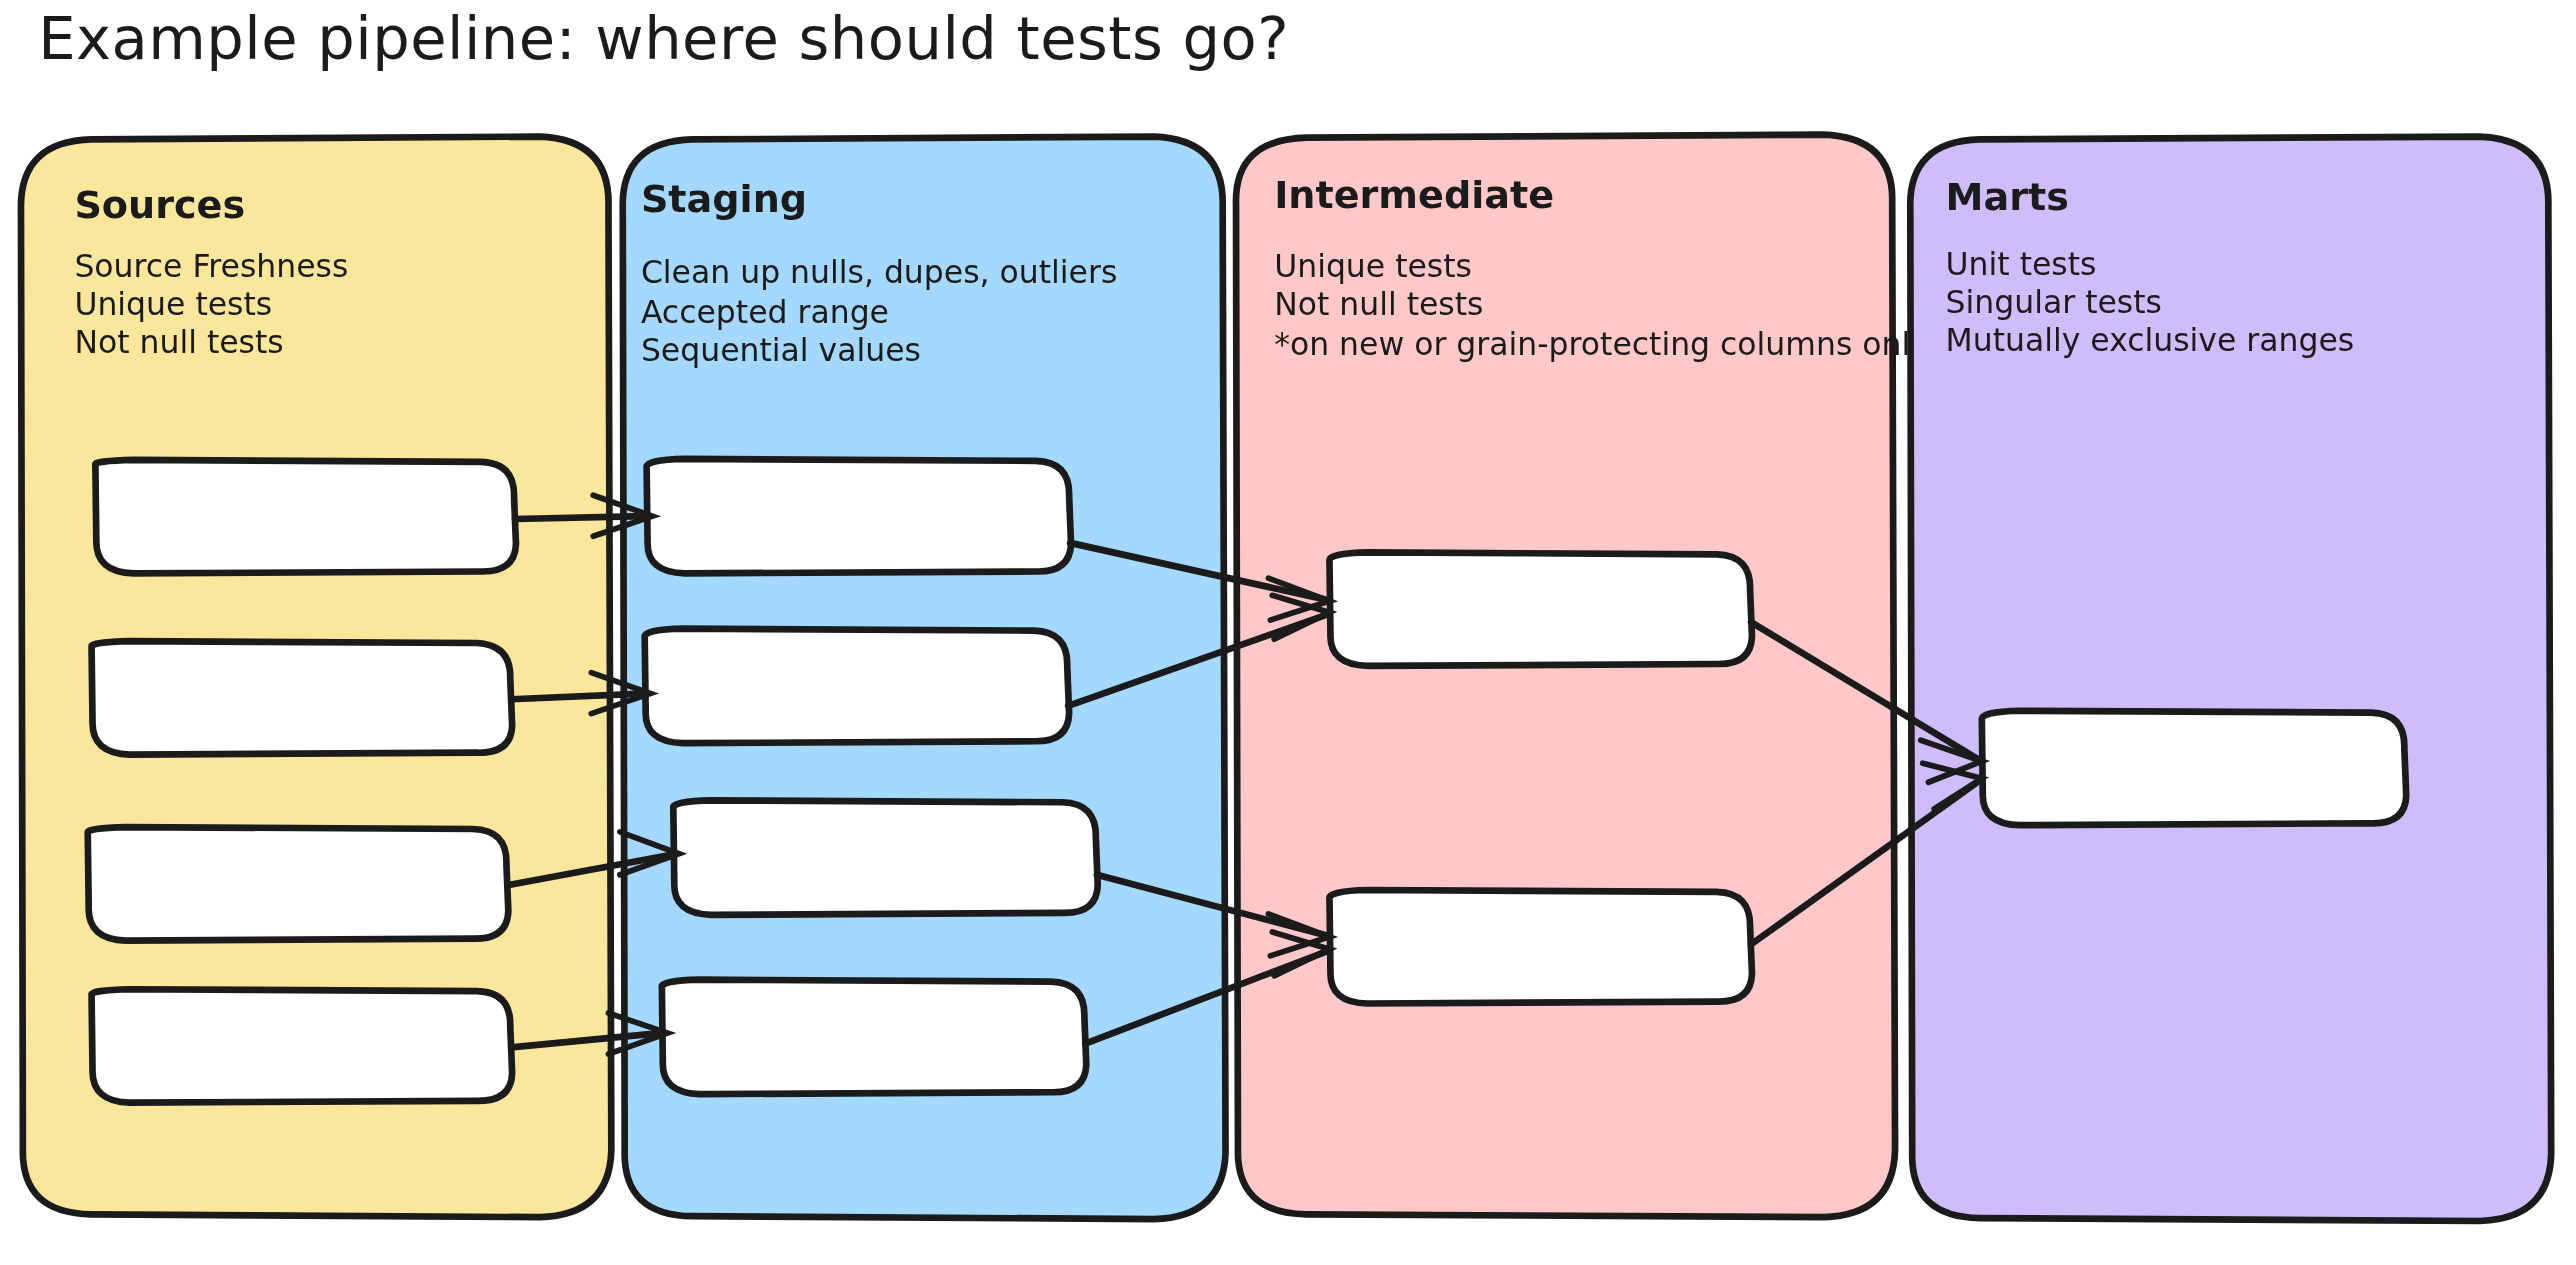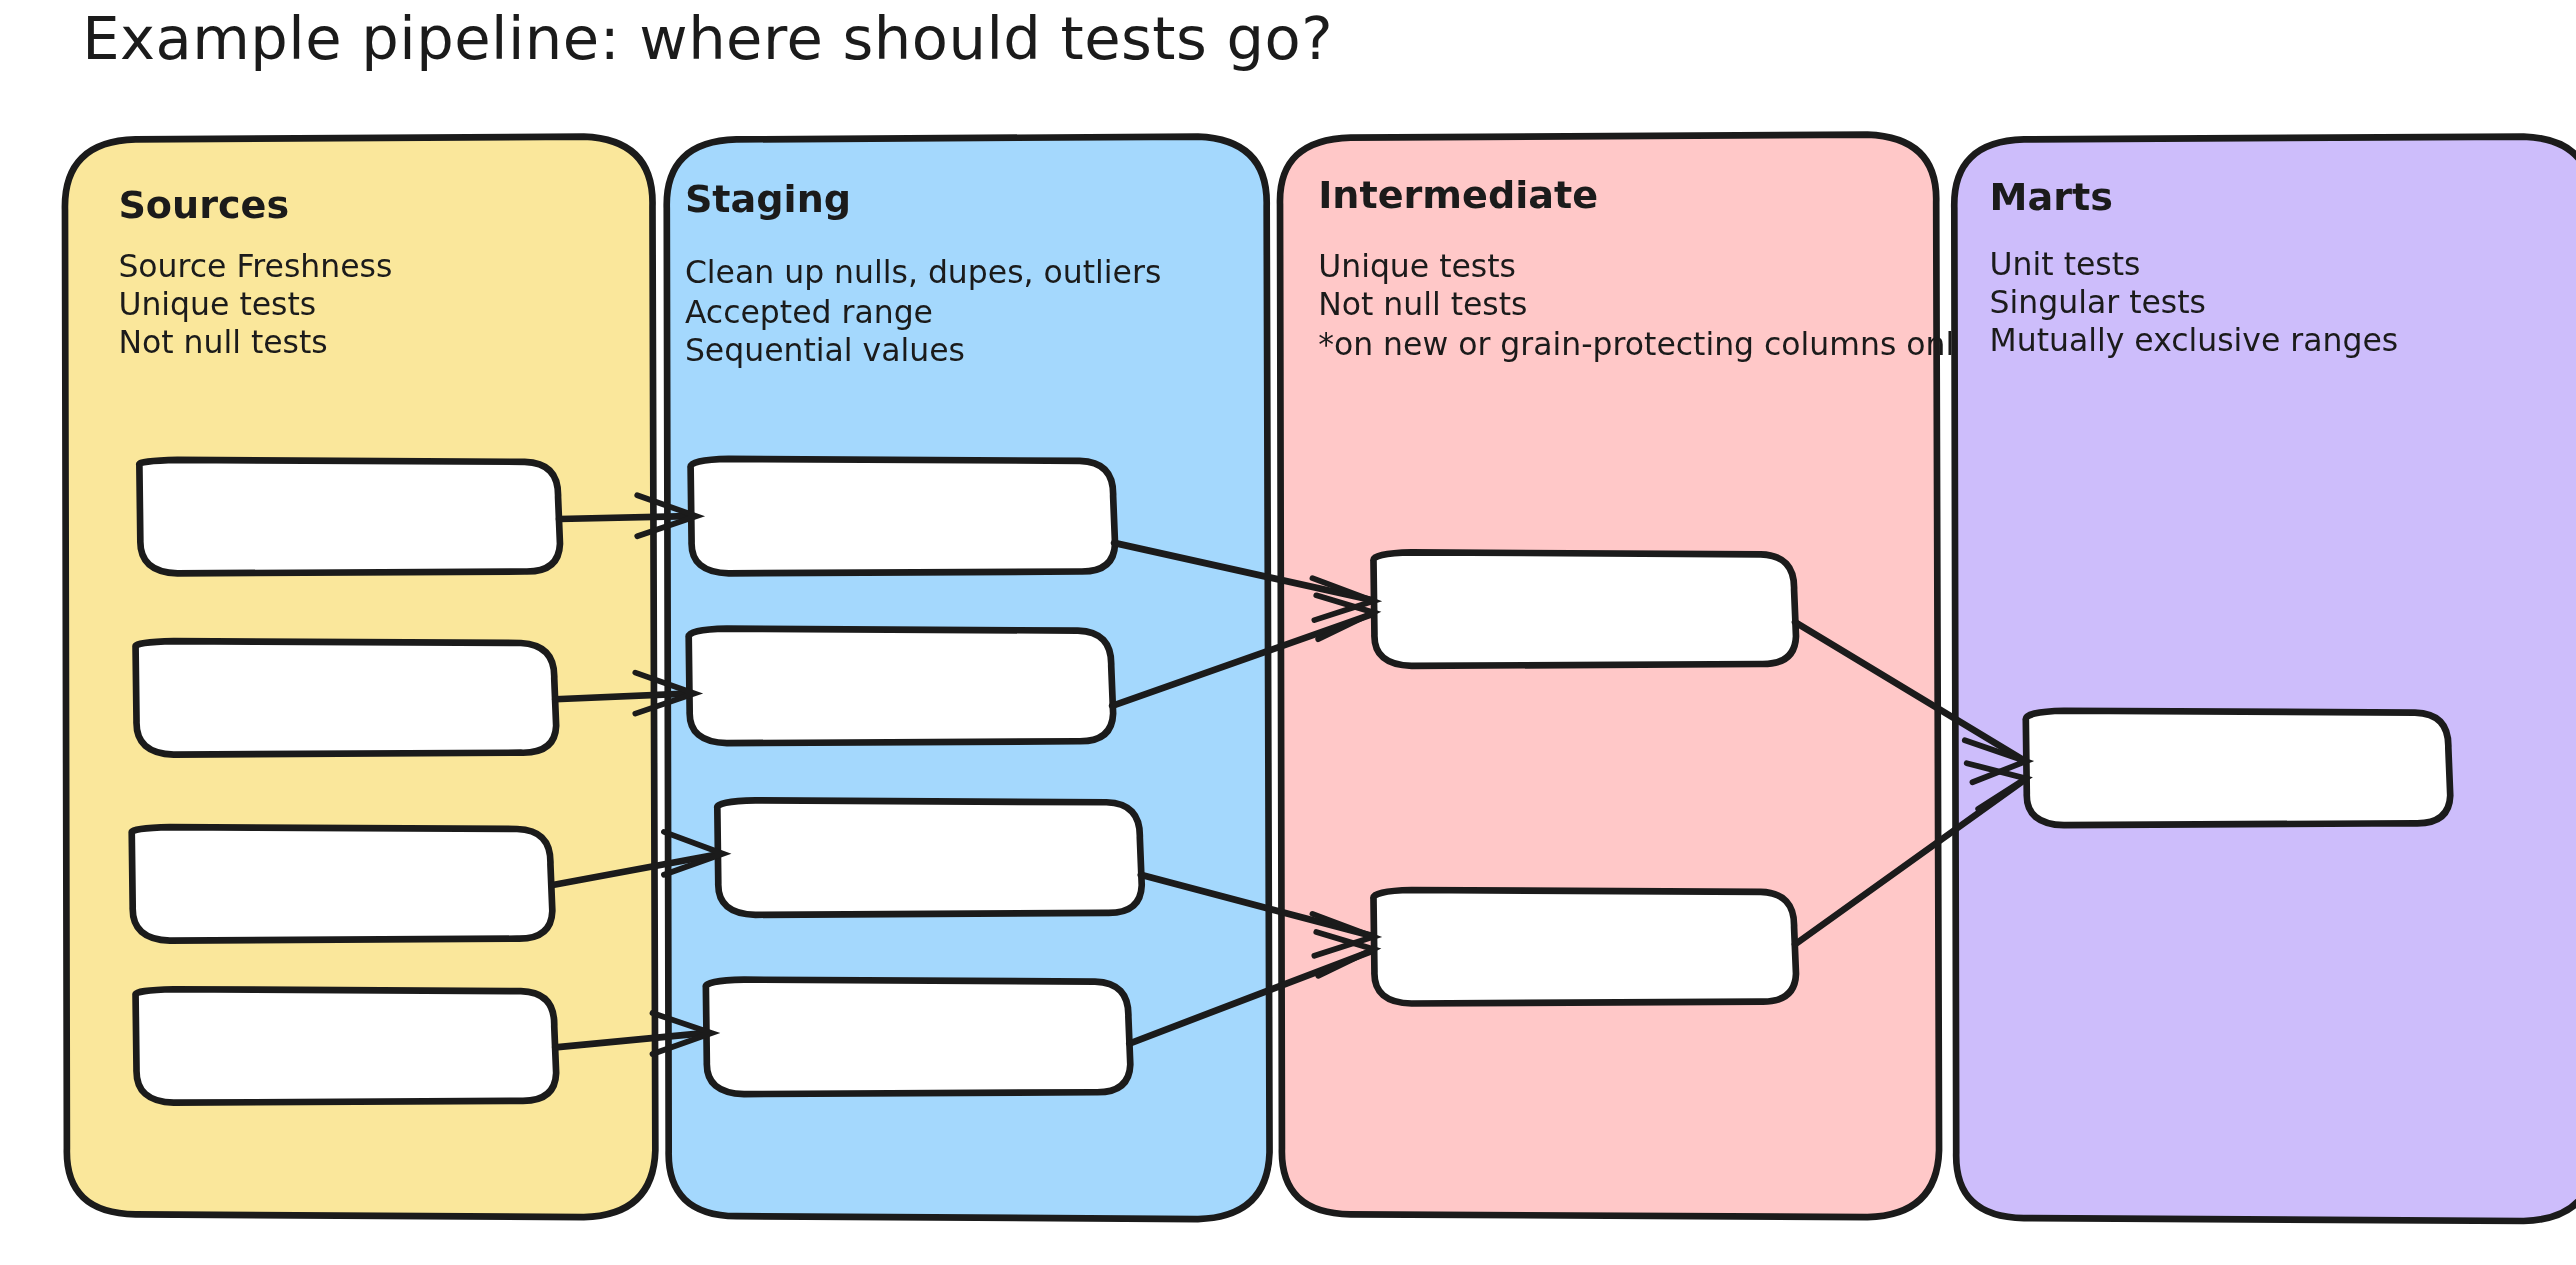--- a/index.html
+++ b/index.html
@@ -1,18 +1,18 @@
 <!DOCTYPE html>
 <html><head>
 <meta charset="utf-8">
 <style>
   html,body{margin:0;padding:0;background:#ffffff;}
   body{width:2576px;height:1266px;overflow:hidden;
        font-family:"DejaVu Sans","Liberation Sans",sans-serif;}
-  #stage{position:relative;width:2272px;height:1266px;background:#fff;margin-left:44px;}
+  #stage{position:relative;width:2272px;height:1266px;background:#fff;}
   #diagram{position:absolute;inset:0;width:2576px;height:1266px;display:block;}
   .title-text{font-family:"DejaVu Sans","Liberation Sans",sans-serif;
     font-size:62px;font-weight:400;fill:#1b1b1b;letter-spacing:.5px;}
   .lane-title{font-family:"DejaVu Sans","Liberation Sans",sans-serif;
     font-size:40px;font-weight:700;fill:#1b1b1b;}
   .lane-line{font-family:"DejaVu Sans","Liberation Sans",sans-serif;
     font-size:33px;font-weight:400;fill:#1b1b1b;}
   .lane-rect{stroke:#1b1b1b;stroke-width:7;stroke-linejoin:round;}
   .node-rect{fill:#ffffff;stroke:#1b1b1b;stroke-width:7;stroke-linejoin:round;}
   .edge{stroke:#1b1b1b;stroke-width:7;fill:none;stroke-linecap:round;}

